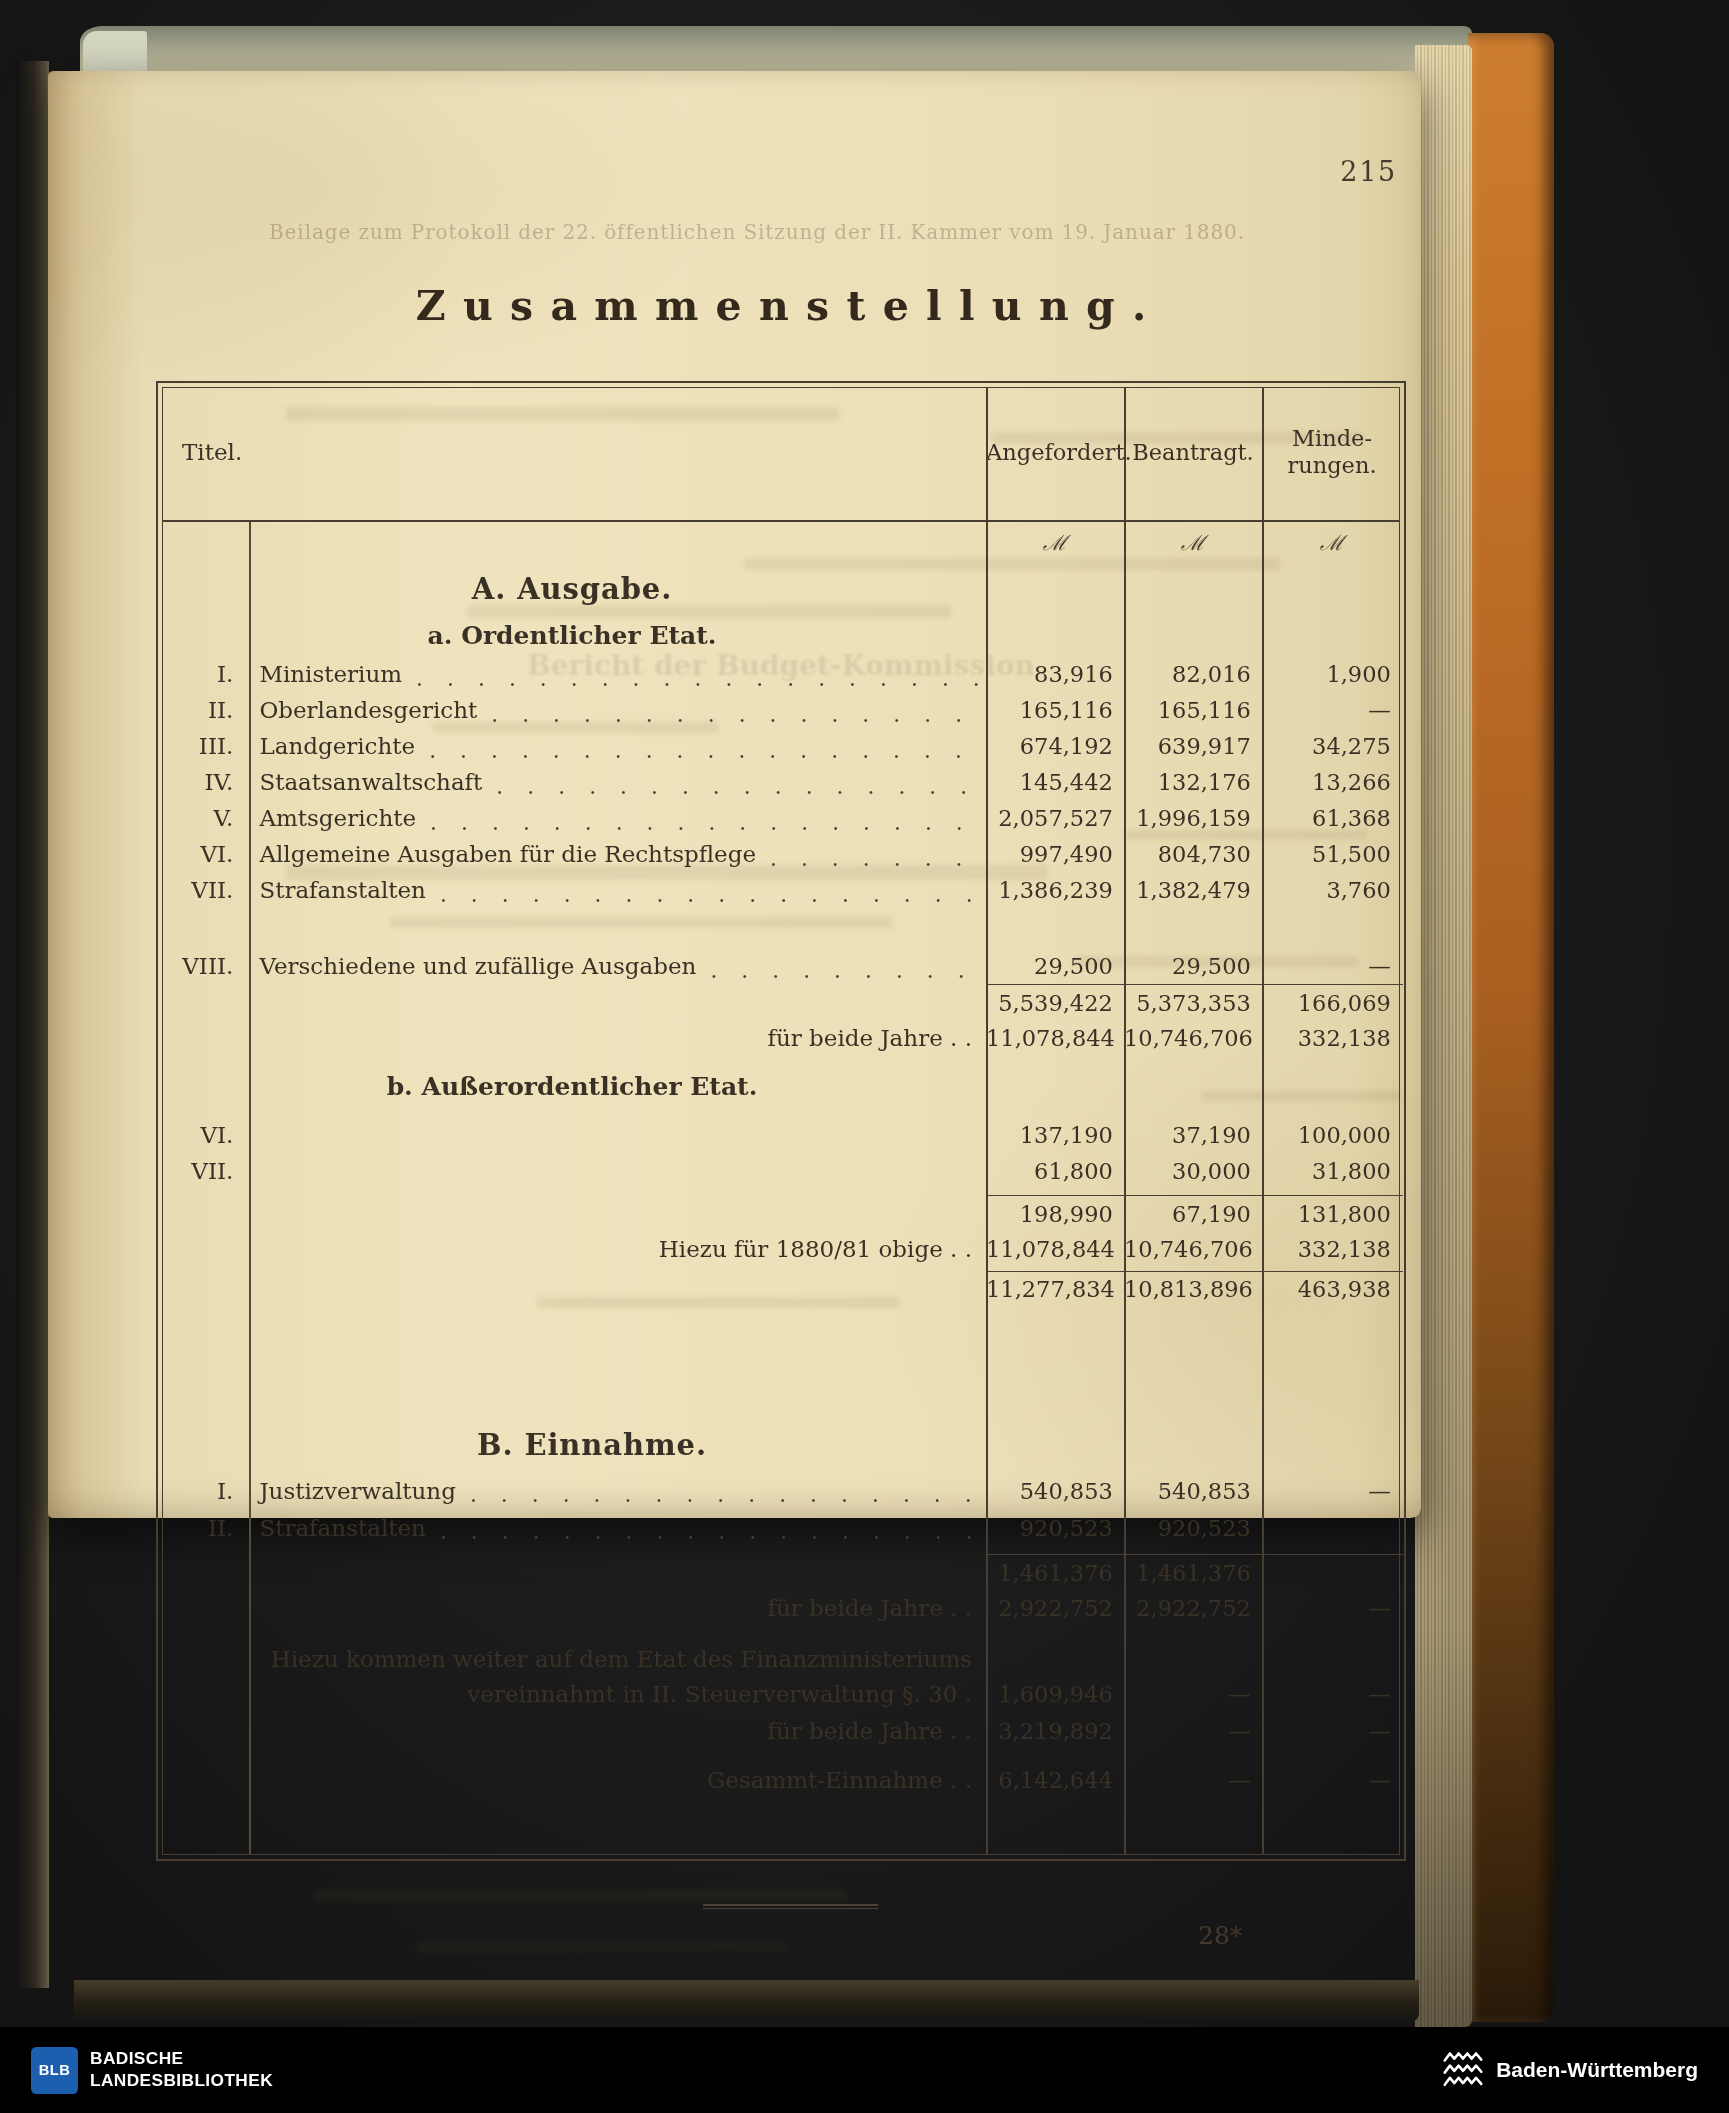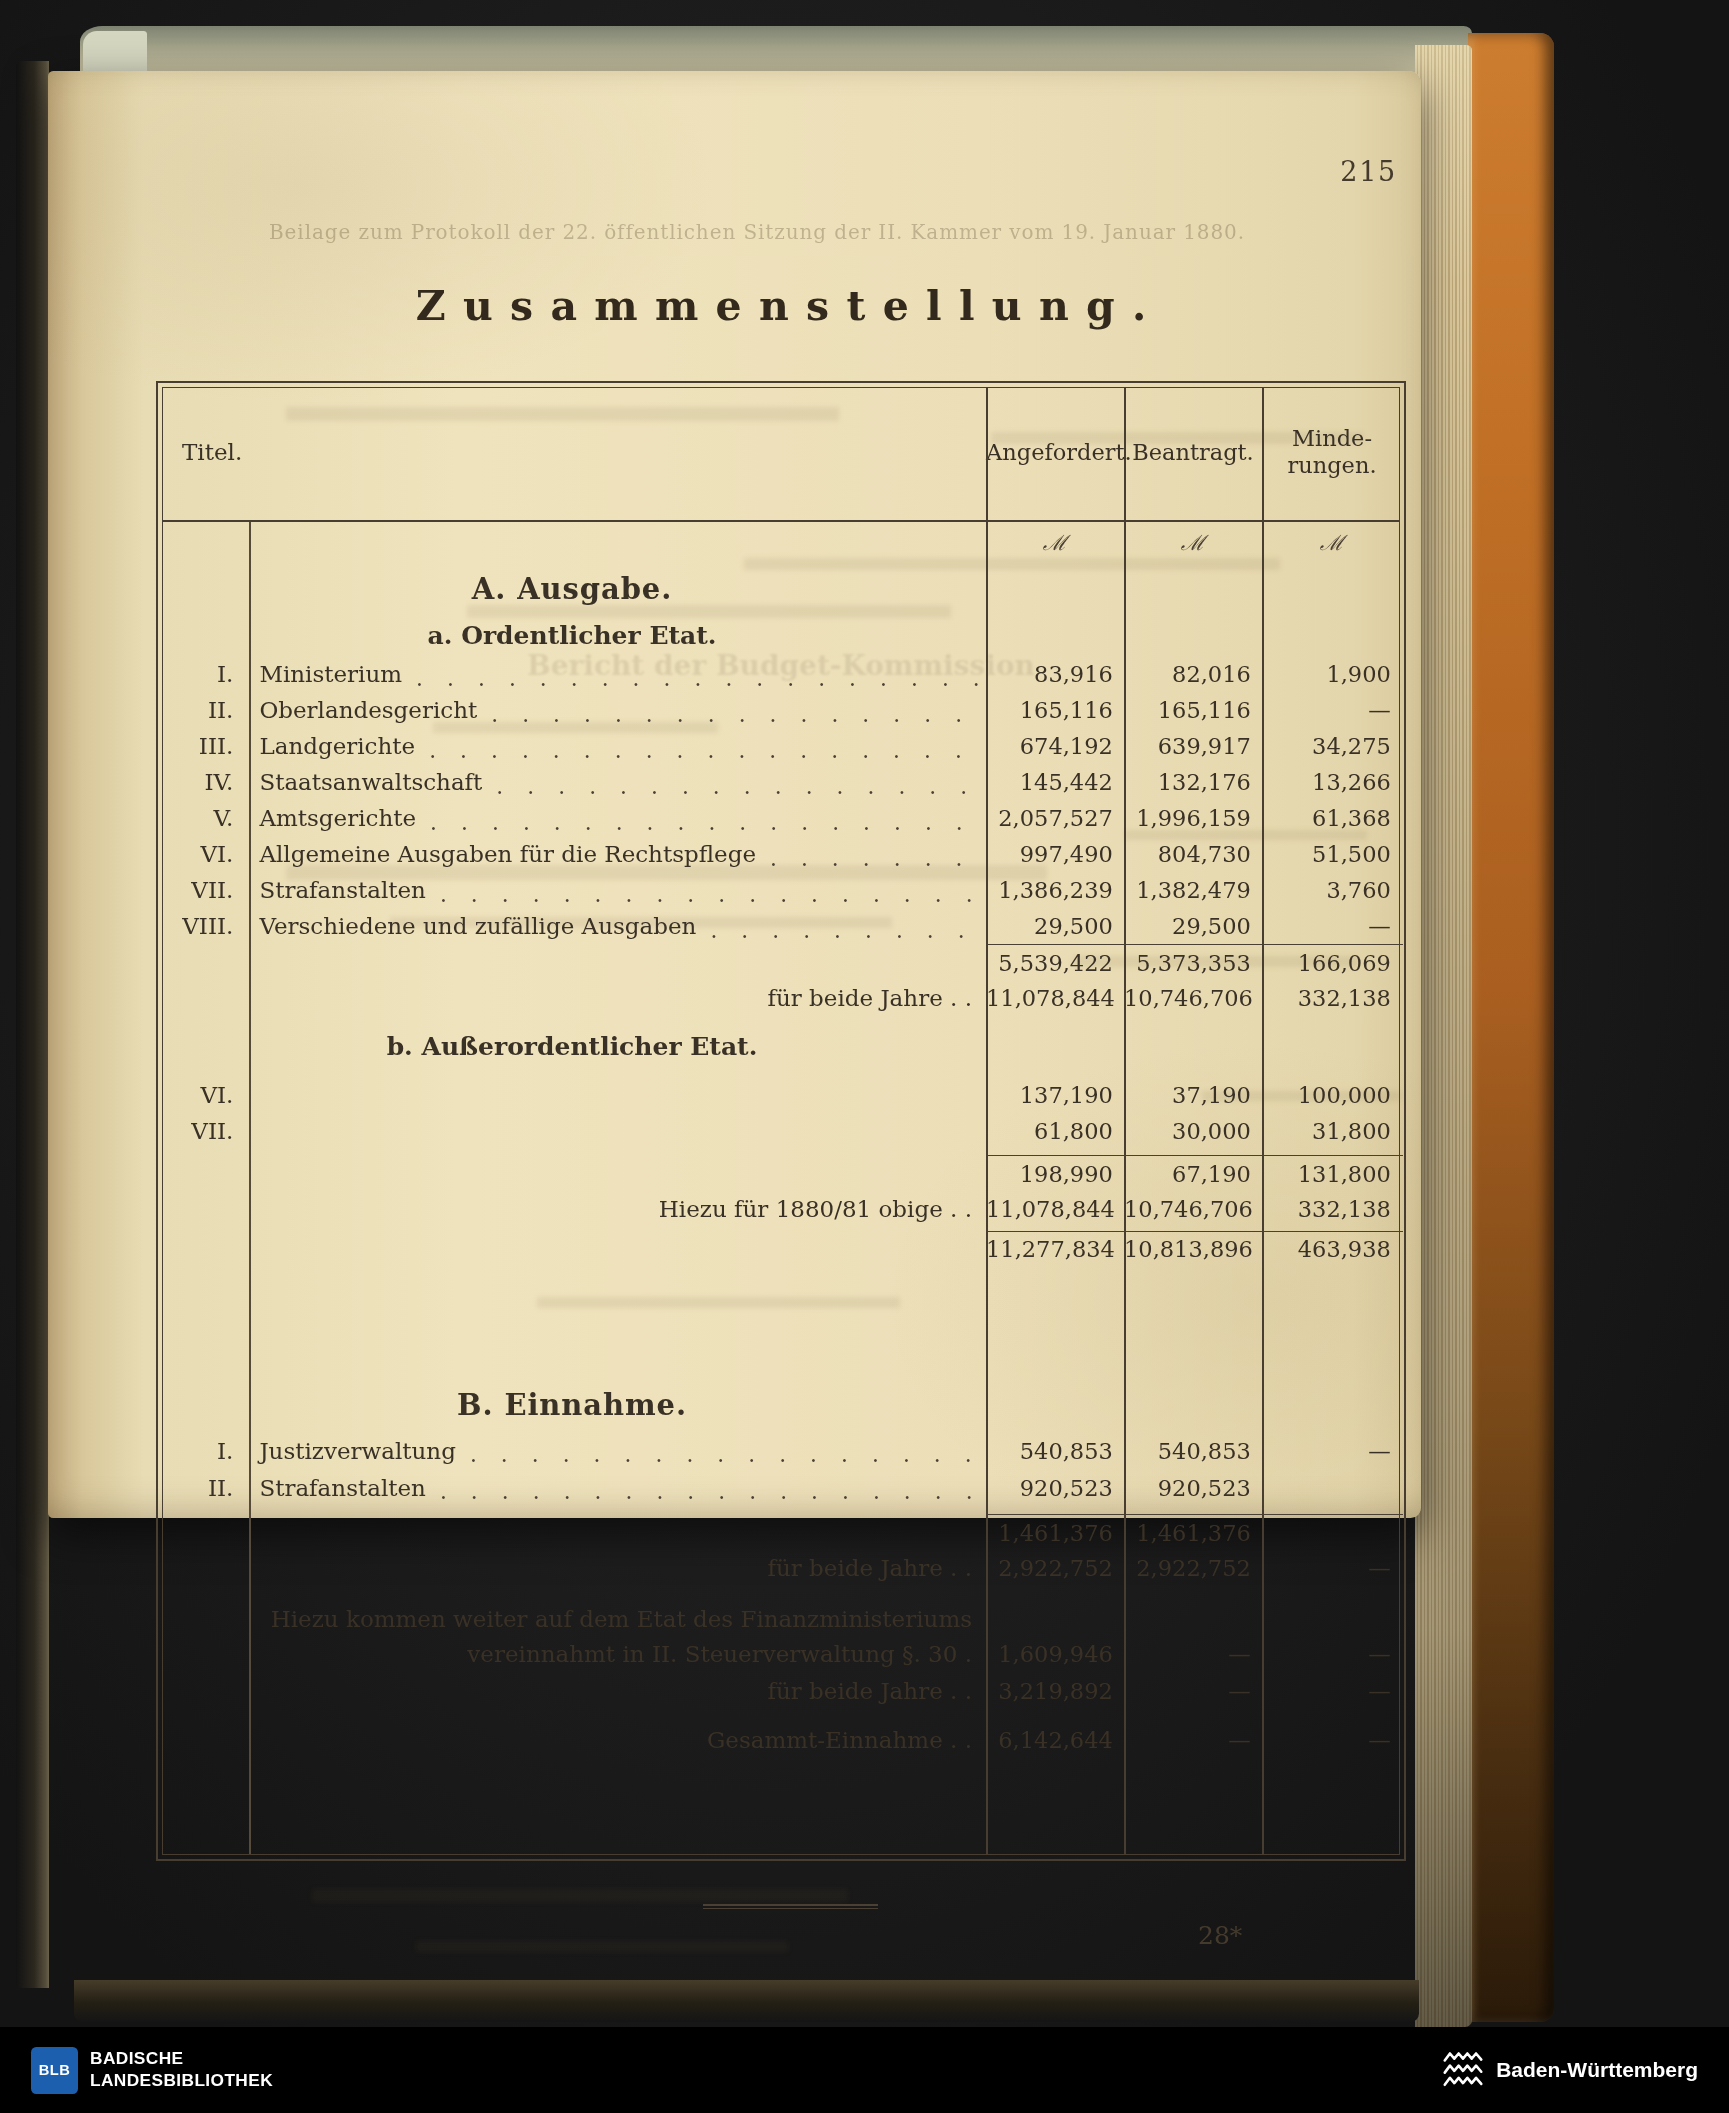--- a/index.html
+++ b/index.html
@@ -236,21 +236,21 @@
               <div class="c-num">VII.</div>
               <div class="c-label">Strafanstalten</div>
               <div class="leader">. . . . . . . . . . . . . . . . . . . . . . . . . . . . . . . . . . . . . . . . . . . . . .</div>
             </div>
             <div class="c-vals">
               <div class="c-val c-a">1,386,239</div>
               <div class="c-val c-b">1,382,479</div>
               <div class="c-val c-m">3,760</div>
             </div>
           </div>
-          <div class="trow t-item" style="height: 36px;">
+          <div class="trow t-item" style="height: 36px; margin-top: 40px;">
             <div class="c-titel">
               <div class="c-num">VIII.</div>
               <div class="c-label">Verschiedene und zufällige Ausgaben</div>
               <div class="leader">. . . . . . . . . . . . . . . . . . . . . . . . . . . . . . . . . . . . . . . . . . . . . .</div>
             </div>
             <div class="c-vals">
               <div class="c-val c-a">29,500</div>
               <div class="c-val c-b">29,500</div>
               <div class="c-val c-m">—</div>
             </div>
@@ -318,21 +318,21 @@
           <div class="trow t-gap" style="height: 3.5px;"></div>
           <div class="trow t-sum" style="height: 36px;">
             <div class="c-titel"></div>
             <div class="c-vals rule">
               <div class="c-val c-a">11,277,834</div>
               <div class="c-val c-b">10,813,896</div>
               <div class="c-val c-m">463,938</div>
             </div>
           </div>
           <div class="trow t-gap" style="height: 111px;"></div>
-          <div class="trow t-head1" style="height: 54px;">
+          <div class="trow t-head1" style="height: 54px; padding-left: 20px;">
             <div class="hcell">B. Einnahme.</div>
           </div>
           <div class="trow t-item" style="height: 38px;">
             <div class="c-titel">
               <div class="c-num">I.</div>
               <div class="c-label">Justizverwaltung</div>
               <div class="leader">. . . . . . . . . . . . . . . . . . . . . . . . . . . . . . . . . . . . . . . . . . . . . .</div>
             </div>
             <div class="c-vals">
               <div class="c-val c-a">540,853</div>

